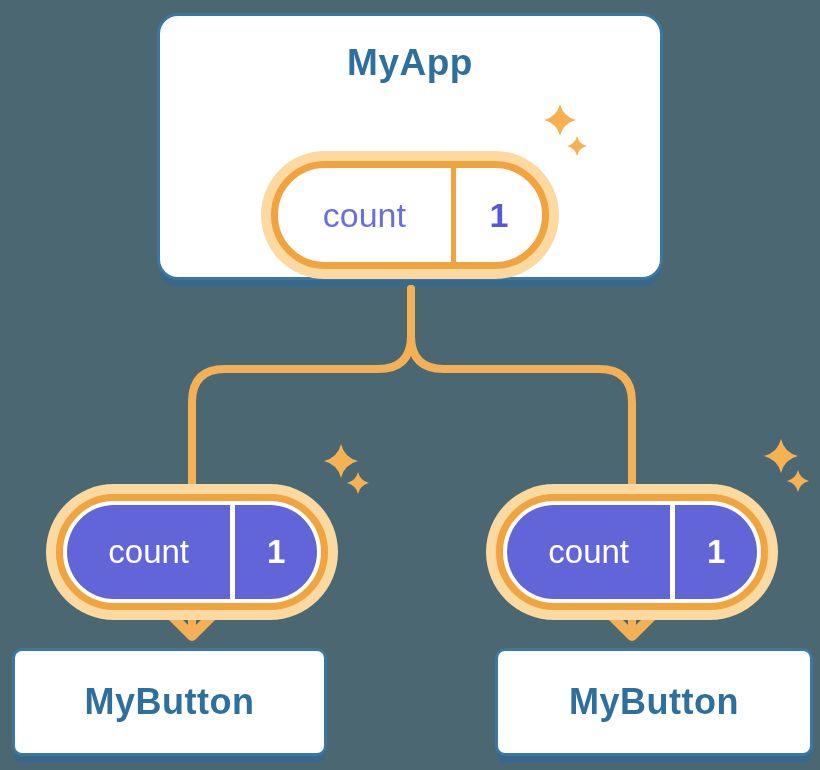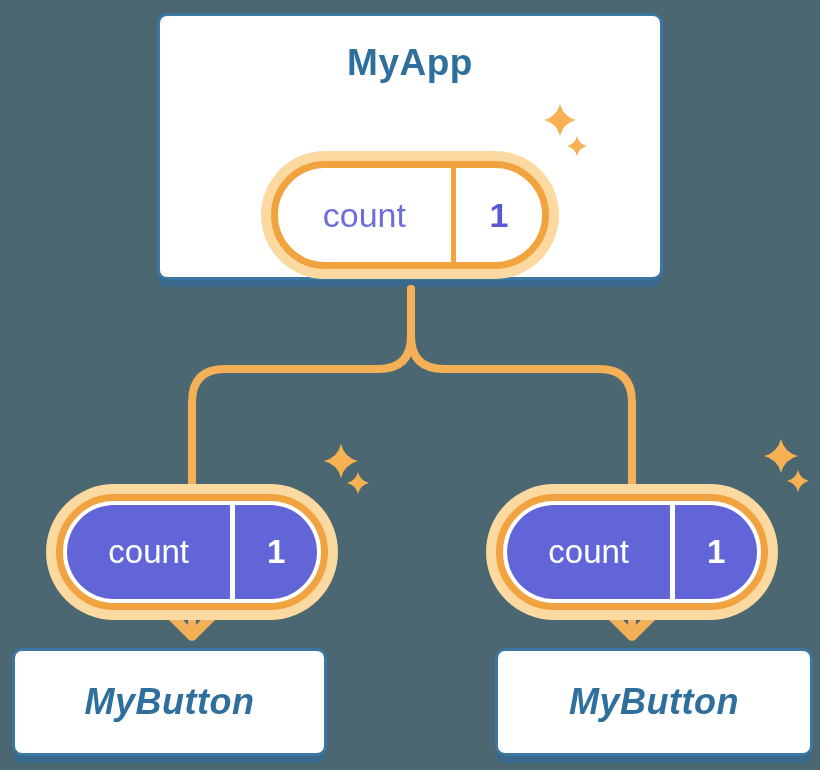--- a/index.html
+++ b/index.html
@@ -13,32 +13,32 @@
   
   .card{
     position:absolute;
     background:#ffffff;
     border:3px solid #3B77A1;
     border-radius:10px;
     box-shadow:0 9px 0 -2px #38698D;
     box-sizing:border-box;
     z-index:1;
   }
-  .card-root{left:157px;top:13px;width:506px;height:267px;}
+  .card-root{left:157px;top:13px;width:506px;height:267px;border-radius:21px;}
   .card-title{
     margin-top:26px;
     text-align:center;
     font-size:37px;
     font-weight:700;
     color:#2F6F9D;
     letter-spacing:.5px;
   }
   .card-leaf{
     display:flex;align-items:center;justify-content:center;
-    font-size:36px;font-weight:700;color:#2F6F9D;letter-spacing:.5px;font-style:italic;
+    font-size:36px;font-weight:700;color:#2F6F9D;letter-spacing:.5px;
   }
   .card-leaf-left{left:12px;top:648px;width:315px;height:108px;}
   .card-leaf-right{left:495px;top:648px;width:318px;height:108px;}
 
   
   .wires{position:absolute;left:0;top:0;z-index:2;}
   .wire{stroke:#F3B056;stroke-width:8;fill:none;stroke-linecap:round;}
   .arrowhead{stroke:#F3B056;stroke-width:10;fill:none;stroke-linecap:round;stroke-linejoin:round;}
   .sparkle{fill:#F5B152;}
 

